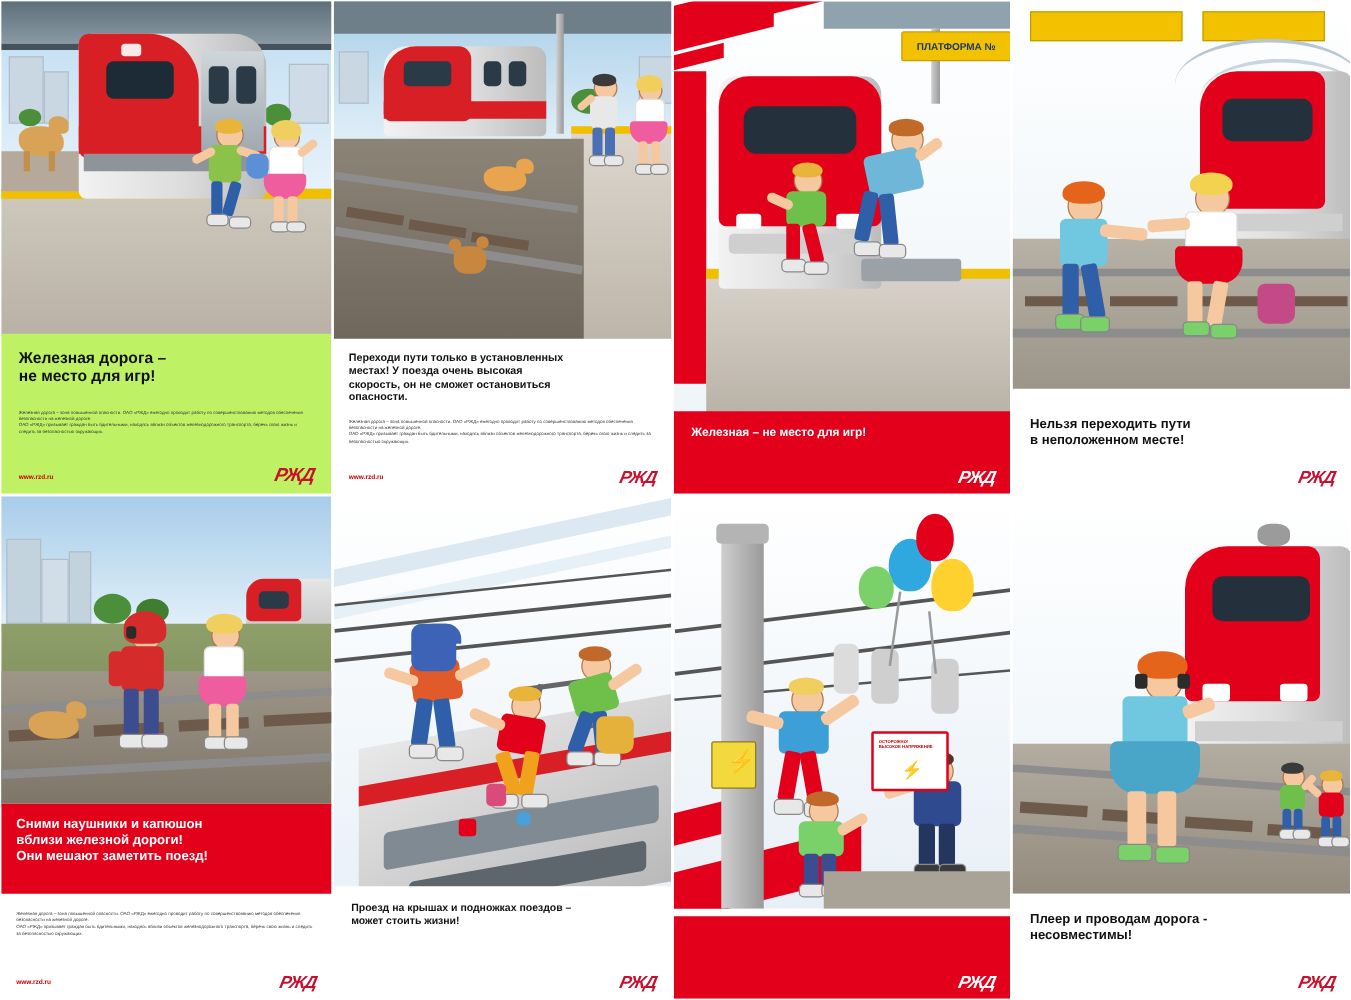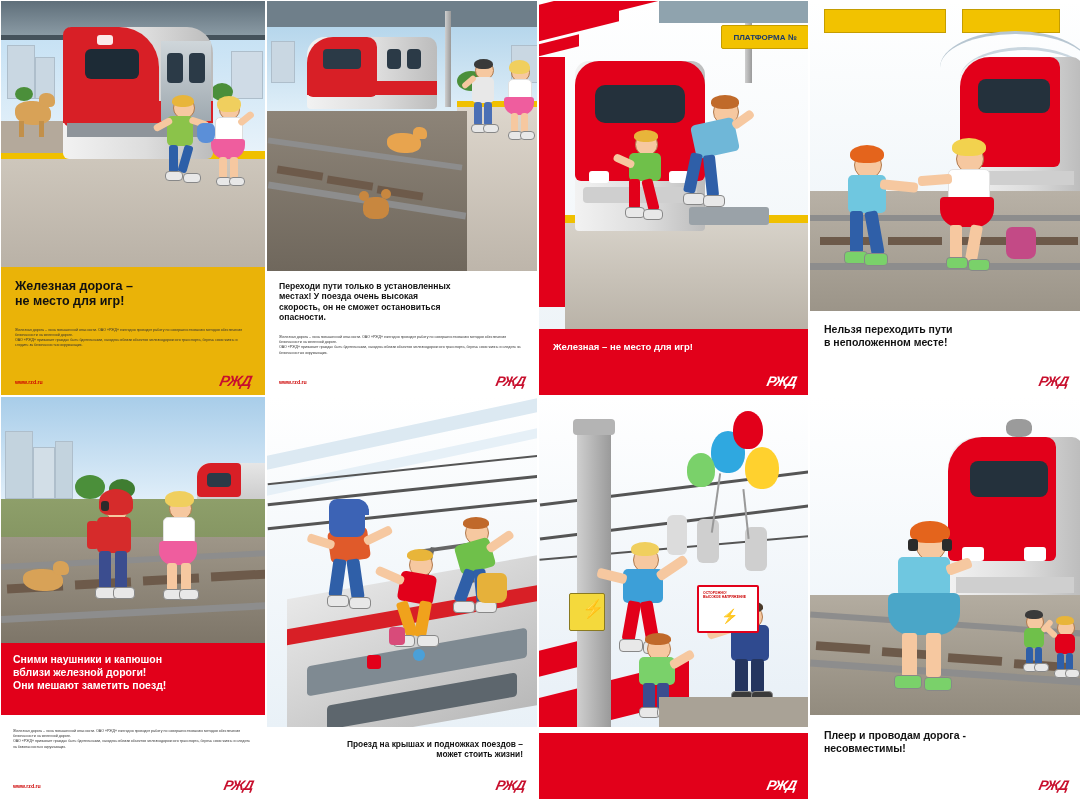--- a/index.html
+++ b/index.html
@@ -243,21 +243,21 @@
         <div class="shoe" style="left:9px;top:78px;width:14px;height:7px;"></div>
         <div class="shoe" style="left:22px;top:78px;width:14px;height:7px;"></div>
       </div>
       <div class="bag" style="left:196px;top:122px;width:18px;height:20px;background:#5b8fd8;"></div>
 
       <div class="dog" style="left:14px;top:100px;width:36px;height:24px;"></div>
       <div style="position:absolute;left:38px;top:92px;width:16px;height:14px;background:#d8a257;border-radius:40% 50% 30% 40%;"></div>
       <div style="position:absolute;left:18px;top:120px;width:5px;height:16px;background:#c2904a;"></div>
       <div style="position:absolute;left:38px;top:120px;width:5px;height:16px;background:#c2904a;"></div>
     </div>
-    <div class="caption-zone" style="height:128px;background:#eab308;padding:12px 14px;">
+    <div class="caption-zone" style="height:128px;background:#bef264;padding:12px 14px;">
       <div class="headline" style="font-size:12.5px;">Железная дорога –
 не место для игр!</div>
       <div class="fineprint" style="margin-top:18px;">Железная дорога – зона повышенной опасности. ОАО «РЖД» ежегодно проводит работу по совершенствованию методов обеспечения безопасности на железной дороге.
 ОАО «РЖД» призывает граждан быть бдительными, находясь вблизи объектов железнодорожного транспорта, беречь свою жизнь и следить за безопасностью окружающих.</div>
       <div class="site" style="position:absolute;left:14px;bottom:10px;">www.rzd.ru</div>
       <div class="rzd-logo" style="right:14px;bottom:6px;font-size:15px;"><span class="mark">РЖД</span></div>
     </div>
   </div>
 
   <div class="poster">
@@ -425,21 +425,21 @@
         <div style="position:absolute;left:18px;top:54px;width:54px;height:30px;background:#e2001a;border-radius:4px 4px 18px 18px;"></div>
         <div class="arm" style="left:-4px;top:32px;width:34px;height:10px;background:#f6c8a0;transform:rotate(-4deg);"></div>
         <div class="leg" style="left:28px;top:82px;width:12px;height:34px;background:#f6c8a0;"></div>
         <div class="leg" style="left:46px;top:82px;width:12px;height:36px;background:#f6c8a0;transform:rotate(10deg);"></div>
         <div class="shoe" style="left:24px;top:114px;width:20px;height:10px;background:#7ad16a;"></div>
         <div class="shoe" style="left:46px;top:116px;width:20px;height:10px;background:#7ad16a;"></div>
       </div>
       <div class="bag" style="left:196px;top:226px;width:30px;height:32px;background:#c34a86;"></div>
     </div>
     <div class="caption-zone" style="height:84px;background:#ffffff;padding:12px 14px;">
-      <div class="headline" style="font-size:10.5px;">Нельзя переходить пути
+      <div class="headline" style="font-size:10.5px;margin-top:10px;">Нельзя переходить пути
 в неположенном месте!</div>
       <div class="rzd-logo" style="right:12px;bottom:6px;font-size:14px;"><span class="mark">РЖД</span></div>
     </div>
   </div>
 
   <div class="poster">
     <div class="art" style="height:248px;">
       <div class="sky" style="height:108px;background:linear-gradient(#a8cde9,#e3f0fa);"></div>
       <div class="bldg" style="left:4px;top:34px;width:26px;height:66px;background:#c3d3de;"></div>
       <div class="bldg" style="left:32px;top:50px;width:20px;height:50px;background:#d2dee7;"></div>
@@ -555,21 +555,21 @@
         <div class="leg" style="left:32px;top:48px;width:12px;height:34px;background:#2f5fa8;transform:rotate(-6deg);"></div>
         <div class="shoe" style="left:10px;top:80px;width:20px;height:10px;"></div>
         <div class="shoe" style="left:32px;top:80px;width:20px;height:10px;"></div>
       </div>
       <div class="bag" style="left:210px;top:176px;width:30px;height:30px;background:#e6b13a;"></div>
 
       <div style="position:absolute;left:122px;top:230px;width:16px;height:18px;background:#d84b7a;border-radius:4px;"></div>
       <div style="position:absolute;left:146px;top:252px;width:12px;height:12px;background:#4aa0d8;border-radius:50%;"></div>
       <div style="position:absolute;left:100px;top:258px;width:14px;height:14px;background:#e2001a;border-radius:3px;"></div>
     </div>
-    <div class="caption-zone" style="height:72px;background:#ffffff;padding:12px 14px;text-align:right;">
+    <div class="caption-zone" style="height:90px;background:#ffffff;padding:12px 14px;">
       <div class="headline" style="font-size:8.4px;">Проезд на крышах и подножках поездов –
 может стоить жизни!</div>
       <div class="rzd-logo" style="right:12px;bottom:6px;font-size:14px;"><span class="mark">РЖД</span></div>
     </div>
   </div>
 
   <div class="poster">
     <div class="art" style="height:330px;background:#ffffff;">
       <div style="position:absolute;left:0;top:0;width:271px;height:330px;background:linear-gradient(#ffffff,#e7eff6);"></div>
 

